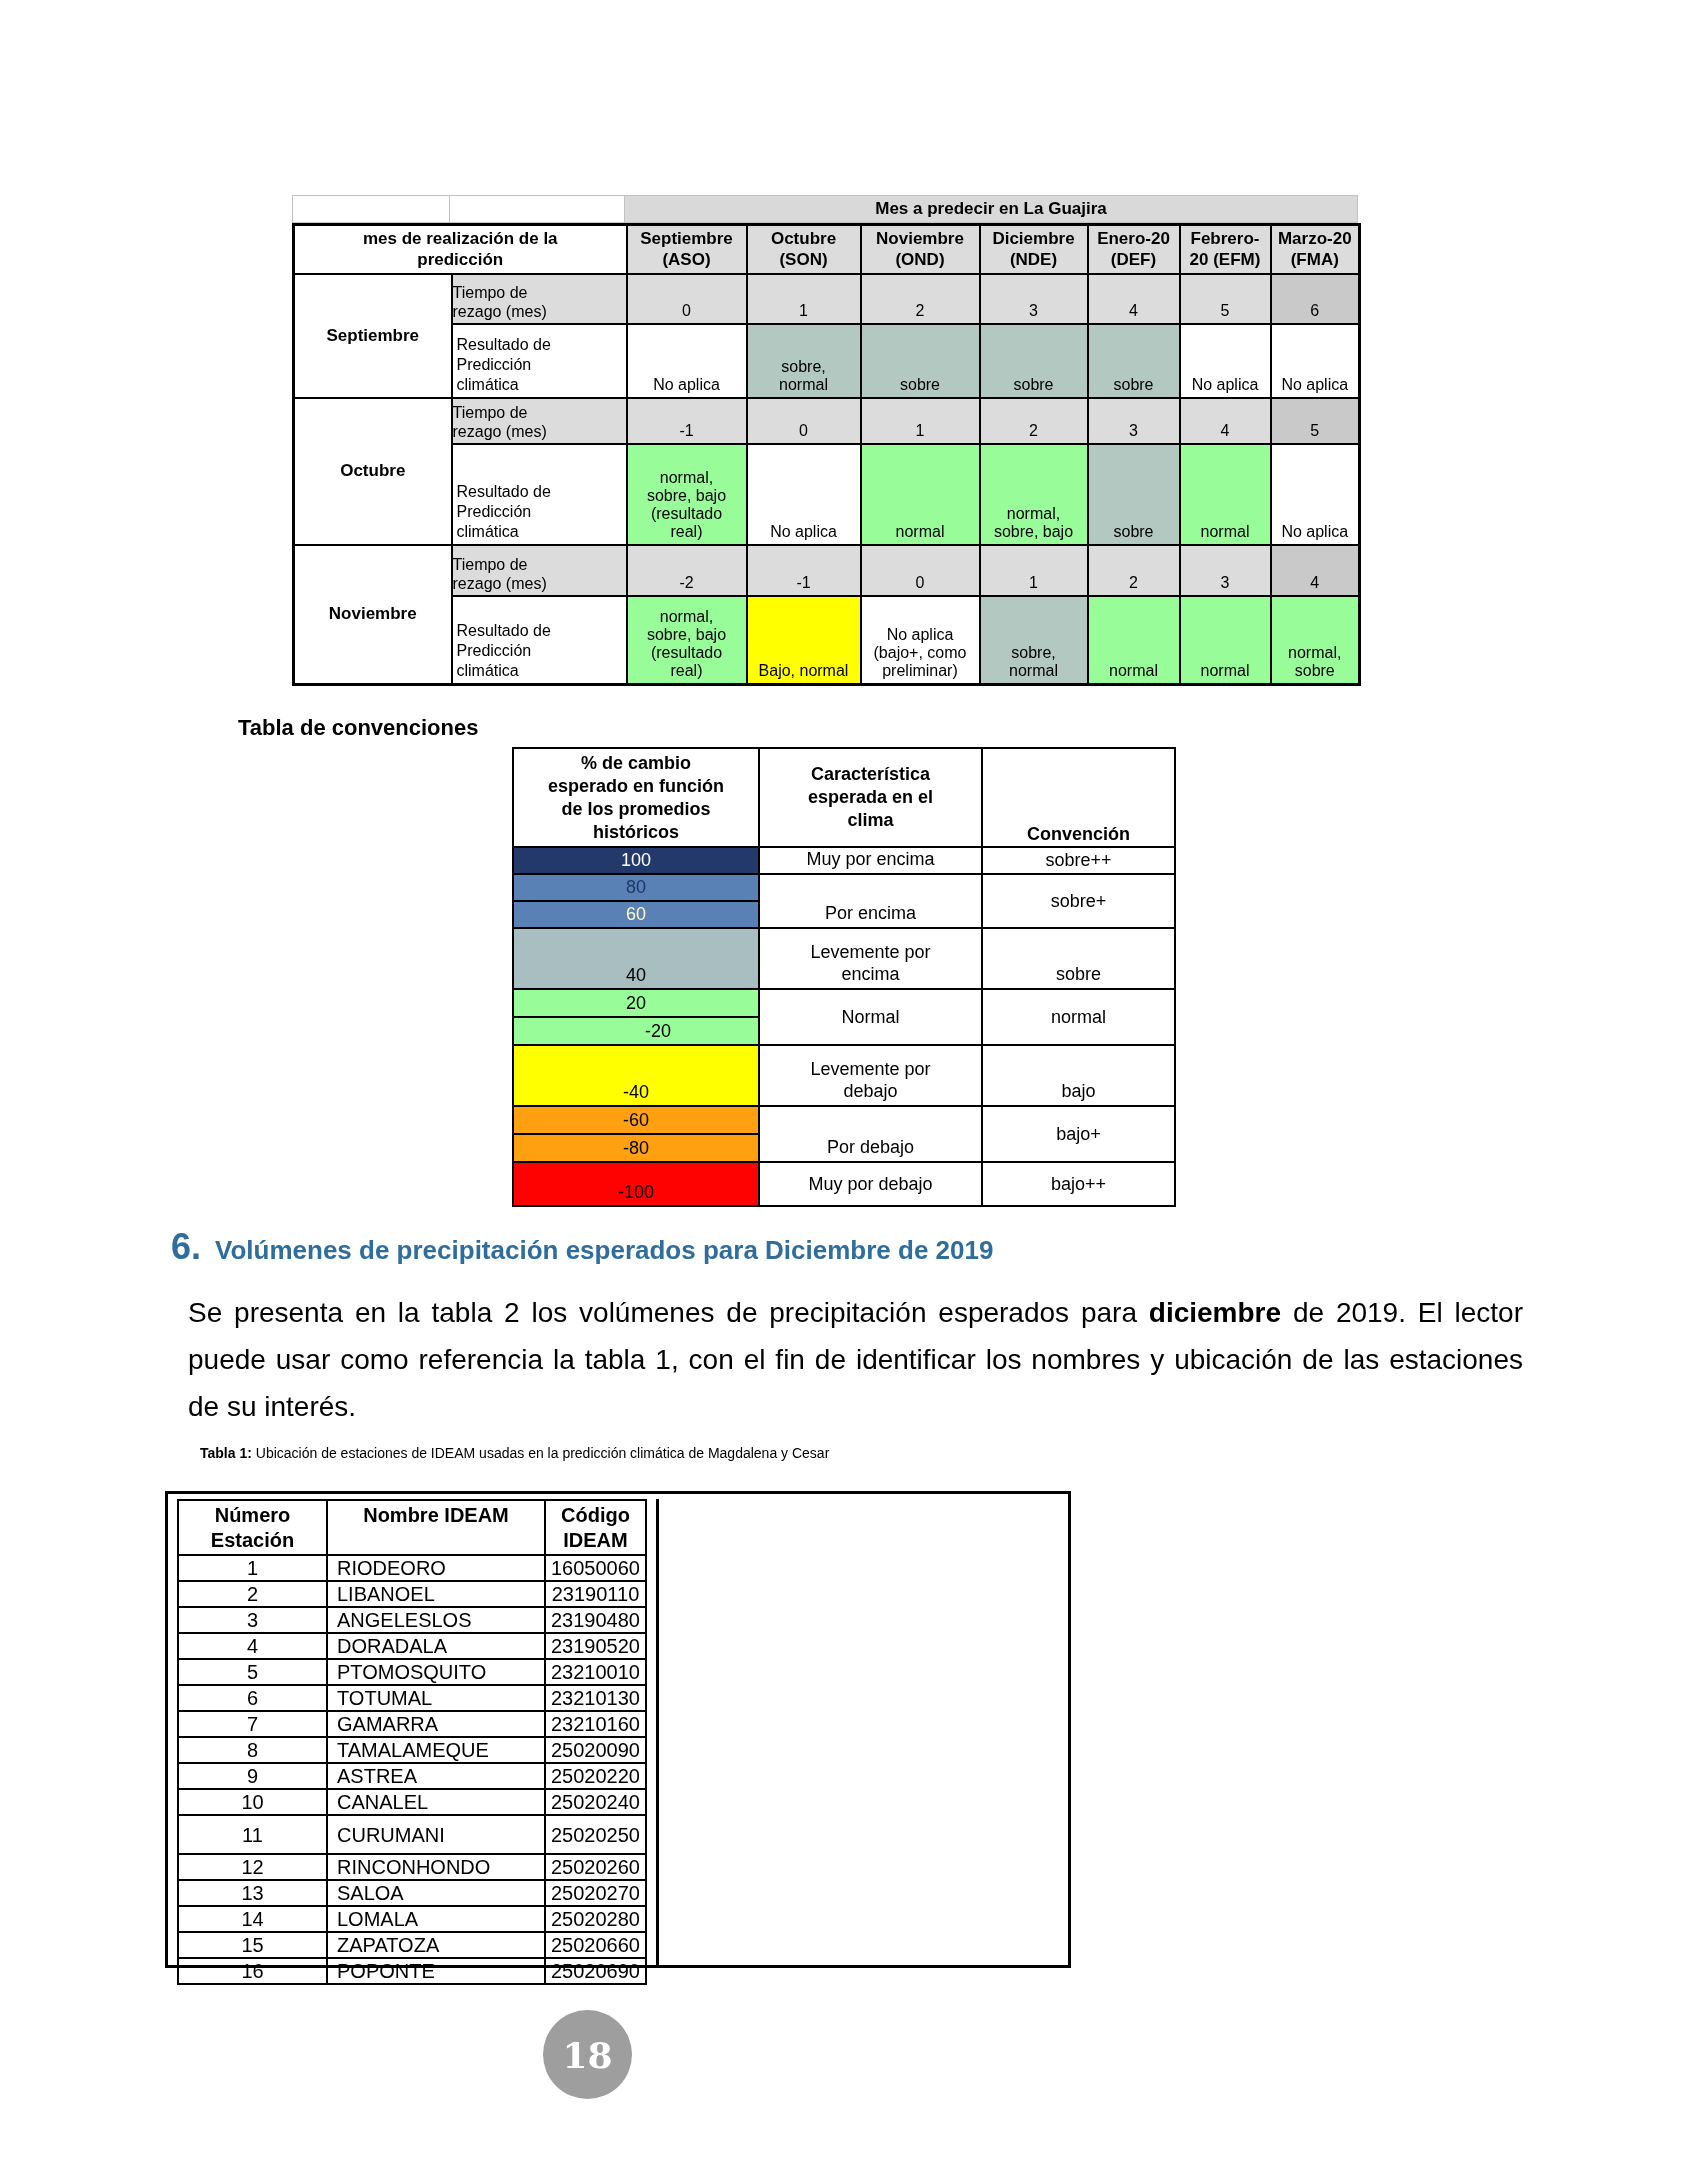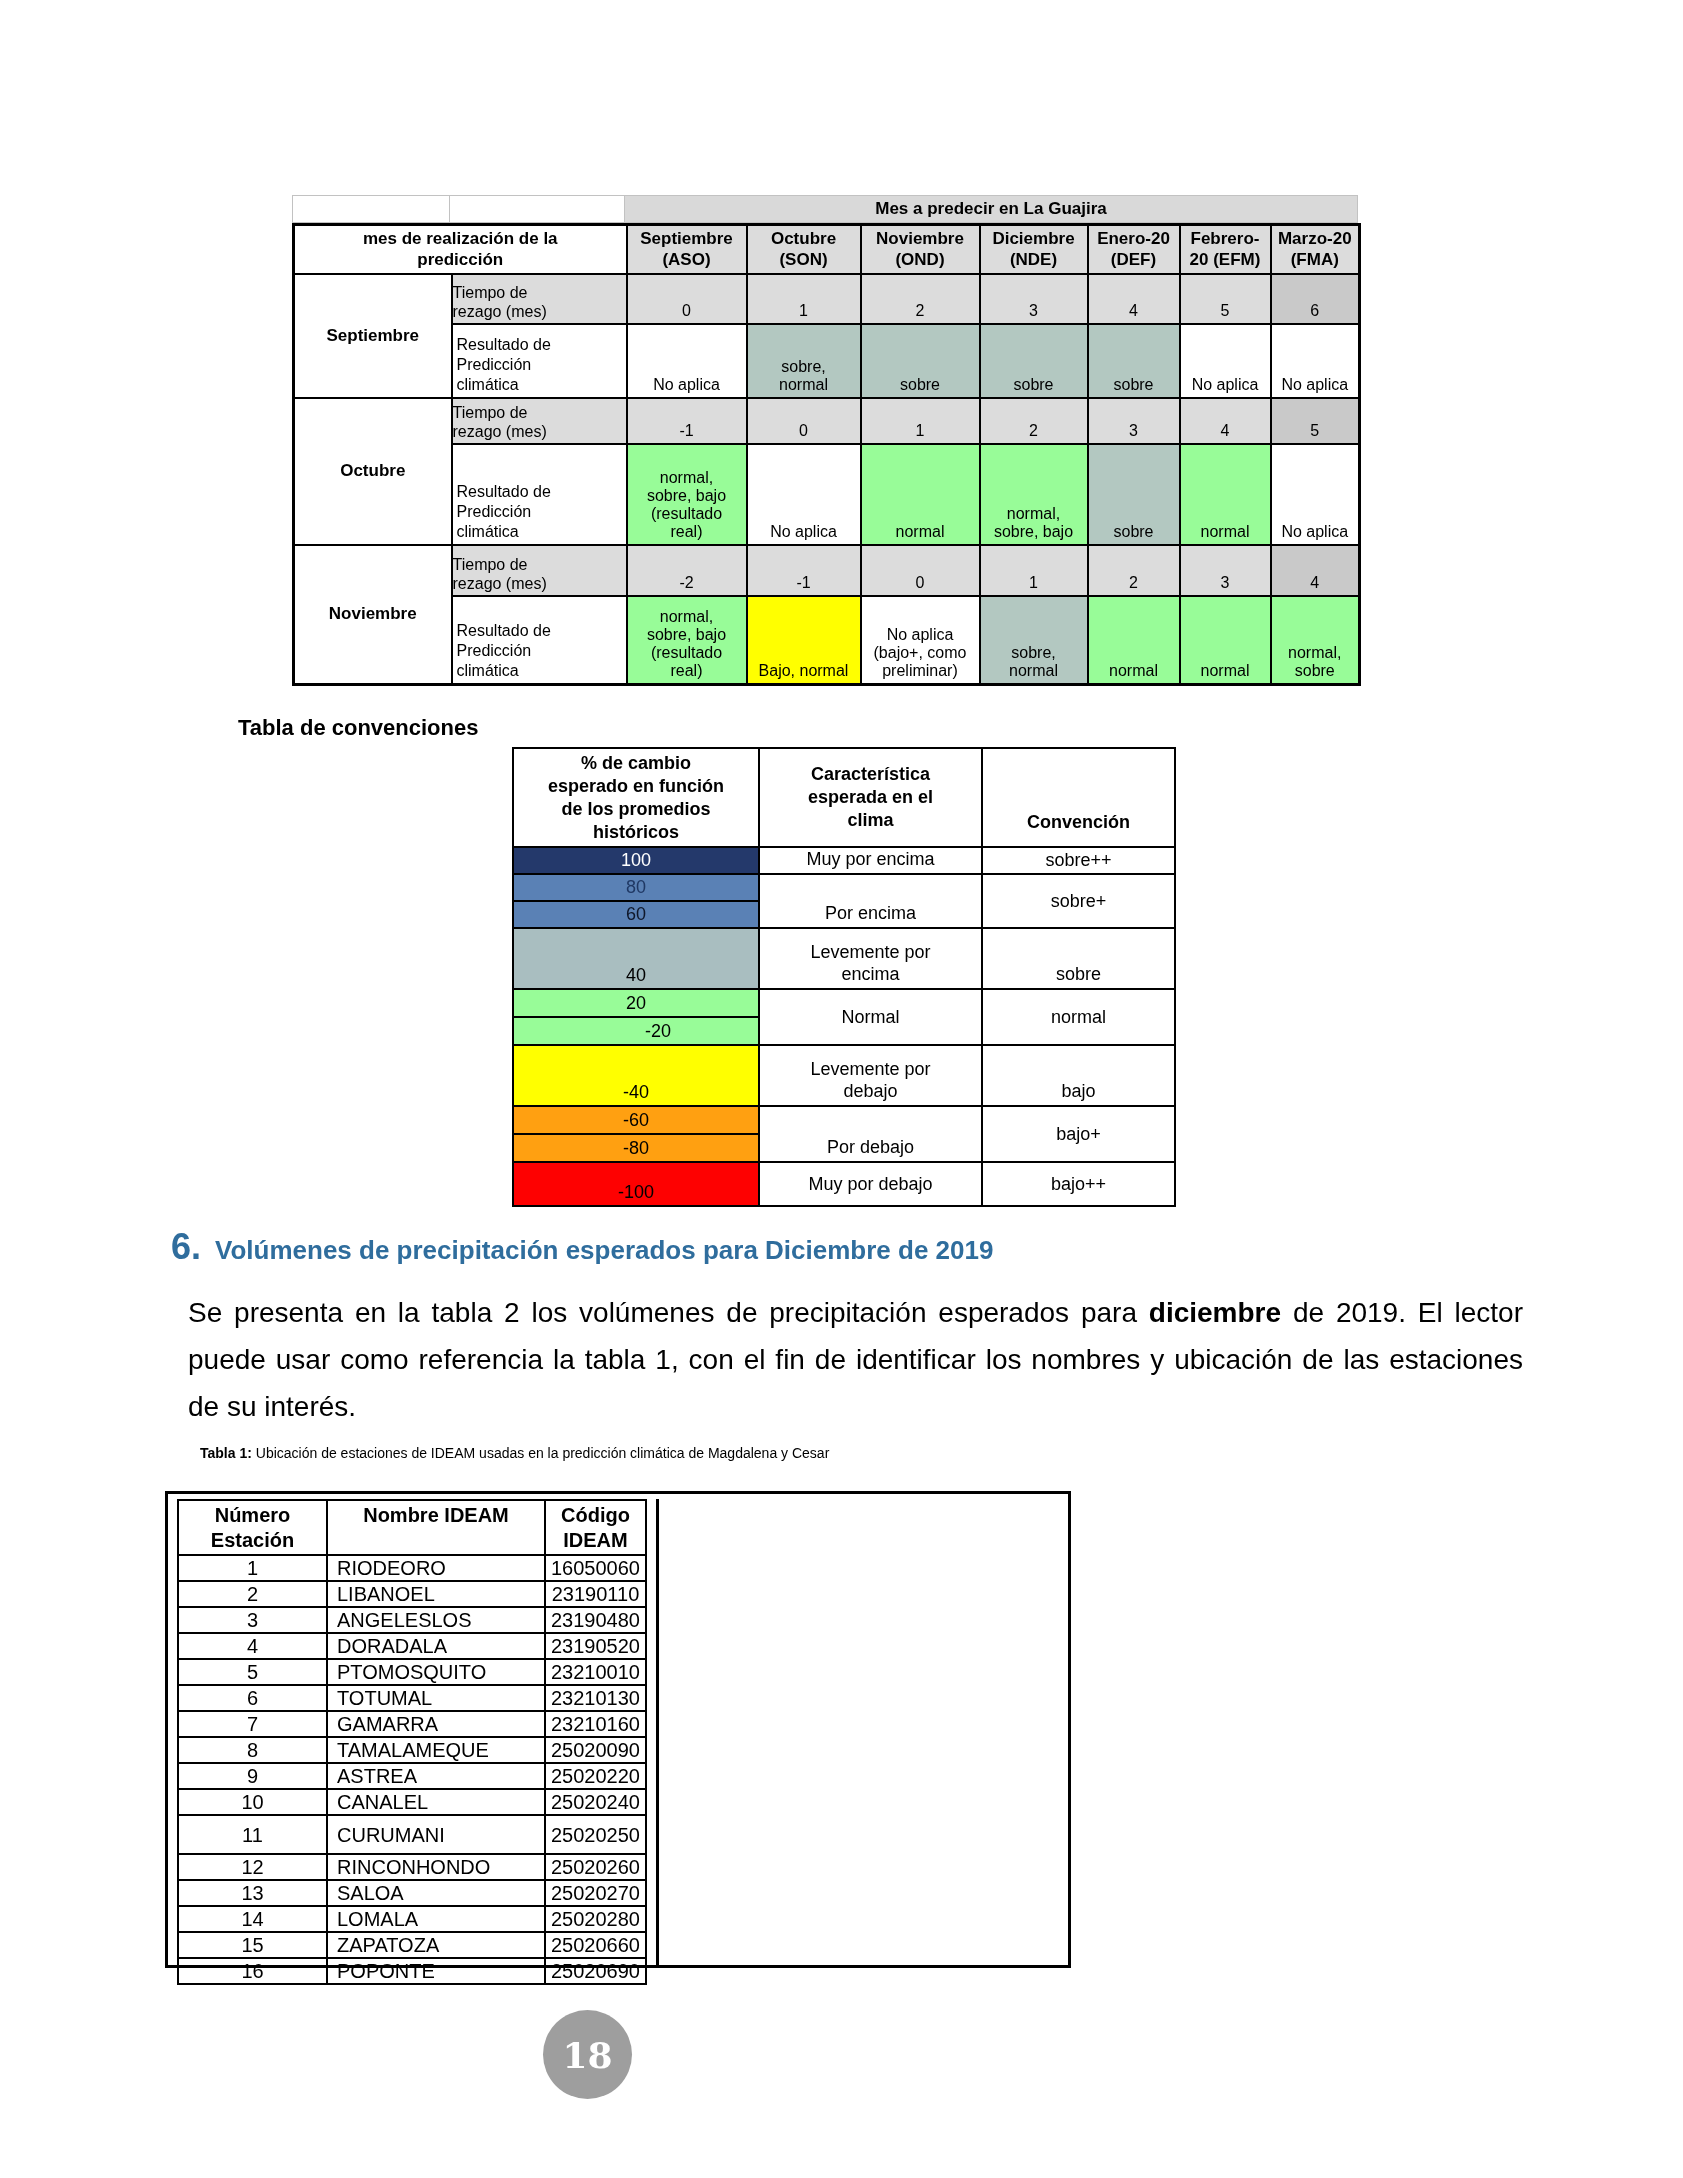--- a/index.html
+++ b/index.html
@@ -30,21 +30,21 @@
   .ptable td.lag { background:#dcdcdc; font-size:16px; text-align:center; vertical-align:bottom; padding-bottom:3px; }
   .ptable td.lag.dark { background:#c9c9c9; }
   .ptable td.res { font-size:16px; line-height:18px; text-align:center; vertical-align:bottom; padding:2px 2px 3px; white-space:pre-line; }
 
   
   .conv-title { left:238px; top:715px; font-size:22px; font-weight:bold; }
   .ctable { left:512px; top:747px; width:661px; border:2px solid #000; }
   .ctable th, .ctable td { border:2px solid #000; overflow:hidden; }
   .ctable th { background:#fff; font-weight:bold; font-size:18px; line-height:23px; text-align:center; white-space:pre-line; }
   .cvh, .cch { vertical-align:middle; }
-  .cnh { vertical-align:bottom; padding-bottom:12px; }
+  .cnh { vertical-align:bottom; padding-bottom:0; }
   .cv { font-size:18px; text-align:center; vertical-align:bottom; padding-bottom:2px; }
   .cc { font-size:18px; line-height:22px; text-align:center; white-space:pre-line; background:#fff; }
   .cn { font-size:18px; text-align:center; background:#fff; }
   .vb { vertical-align:bottom; padding-bottom:3px; }
   .vm { vertical-align:middle; }
 
   
   .h6 { left:171px; top:1226px; display:flex; align-items:baseline; gap:14px; color:#2f6d9d; }
   .h6-num { font-size:36px; font-weight:bold; }
   .h6-title { font-size:26px; font-weight:bold; }
@@ -225,21 +225,21 @@
       <td class="cv" style="background: rgb(36, 57, 107); color: rgb(255, 255, 255);">100</td>
       <td class="cc vb">Muy por encima</td>
       <td class="cn vm">sobre++</td>
     </tr>
     <tr style="height:27px">
       <td class="cv" style="background: rgb(90, 129, 181); color: rgb(31, 56, 100);">80</td>
       <td class="cc vb" rowspan="2">Por encima</td>
       <td class="cn vm" rowspan="2">sobre+</td>
     </tr>
     <tr style="height:27px">
-      <td class="cv" style="background: rgb(90, 129, 181); color: #0f172a;">60</td>
+      <td class="cv" style="background: rgb(90, 129, 181); color: #fef9c3;">60</td>
     </tr>
     <tr style="height:61px">
       <td class="cv" style="background: rgb(169, 190, 192);">40</td>
       <td class="cc vb">Levemente por
 encima</td>
       <td class="cn vb">sobre</td>
     </tr>
     <tr style="height:28px">
       <td class="cv" style="background: rgb(152, 252, 152);">20</td>
       <td class="cc vm" rowspan="2">Normal</td>

